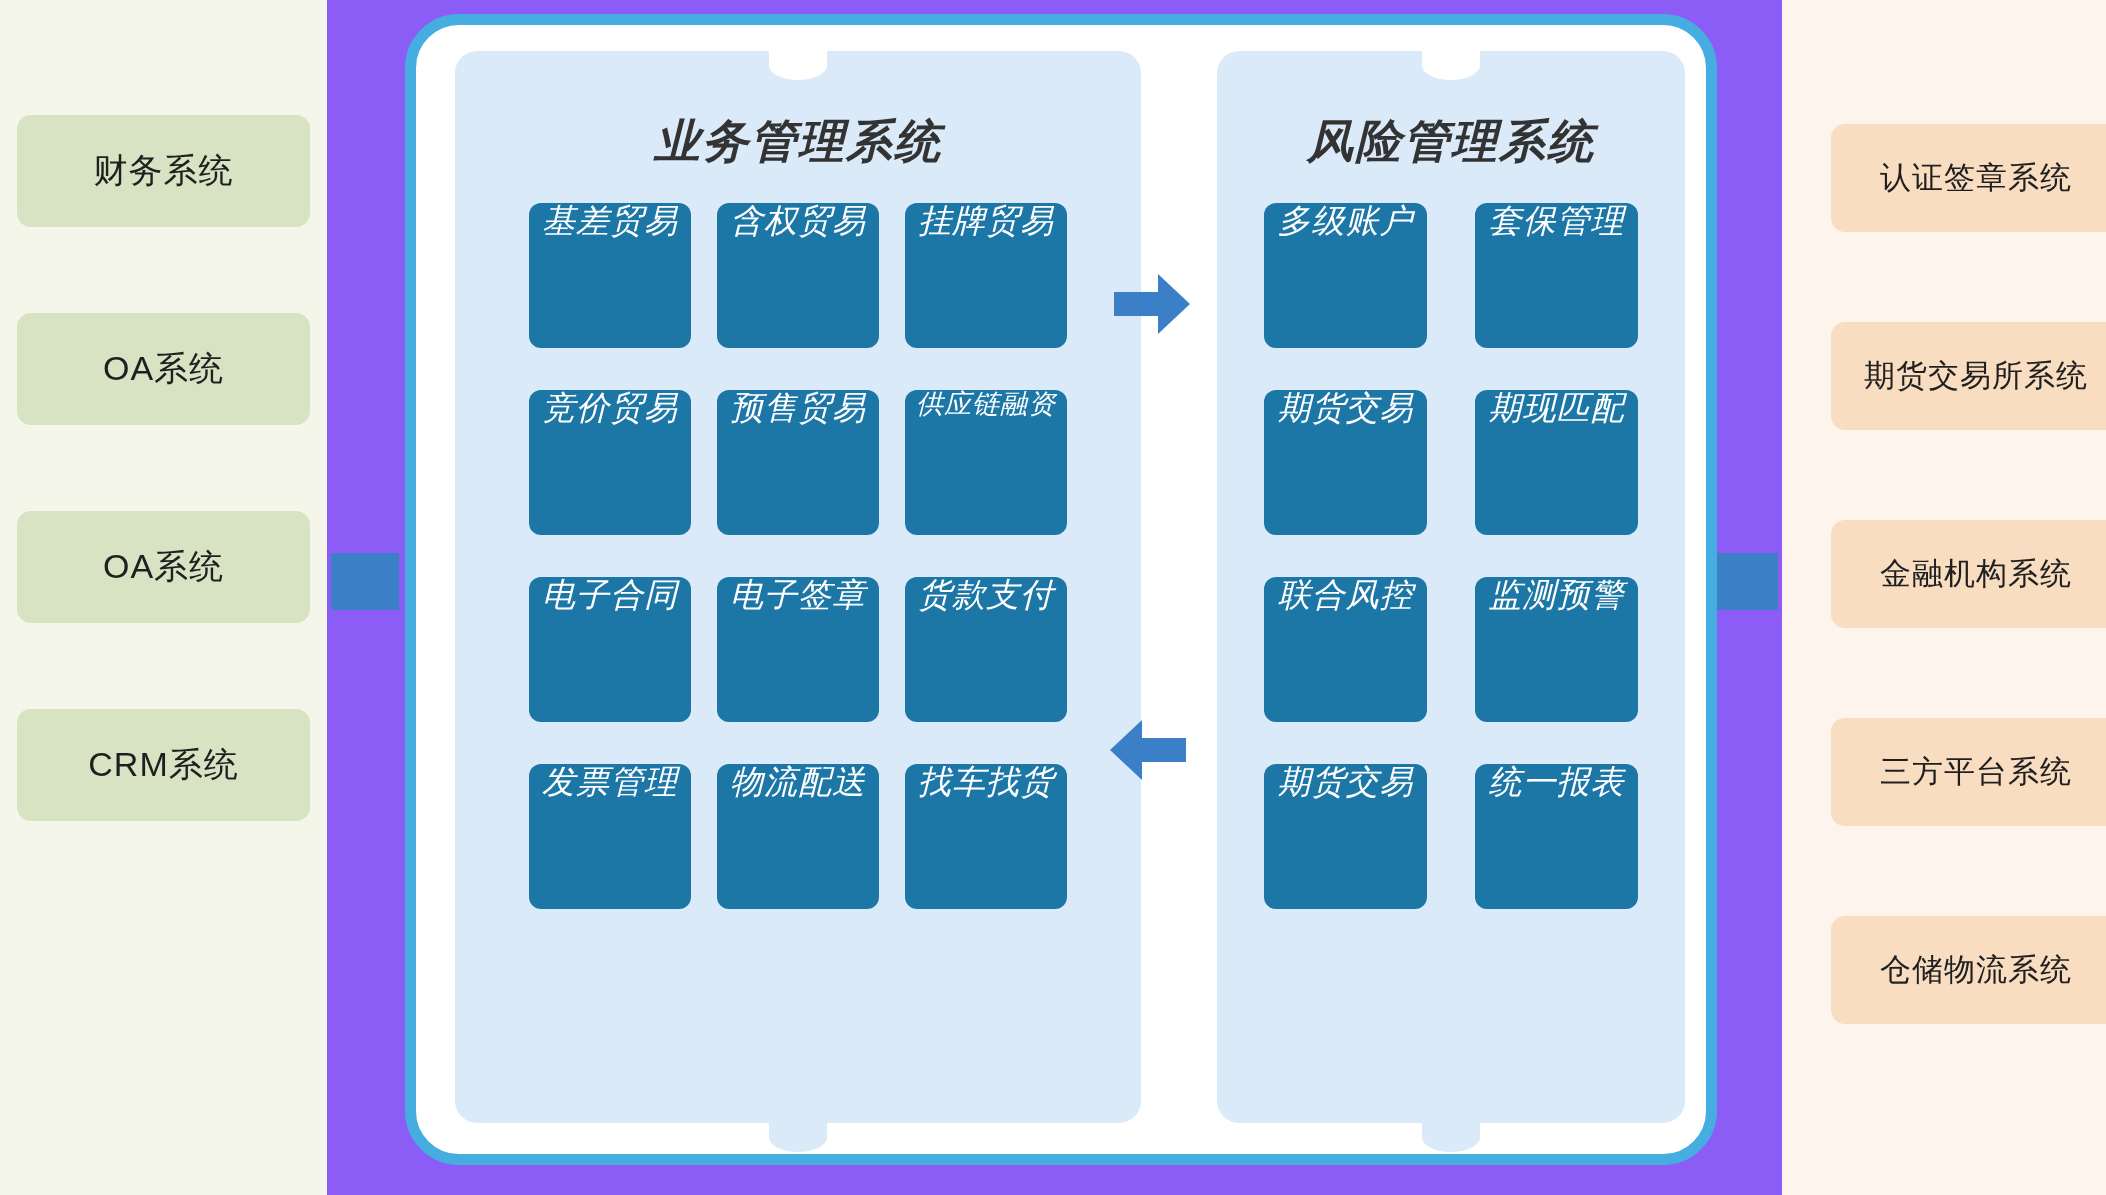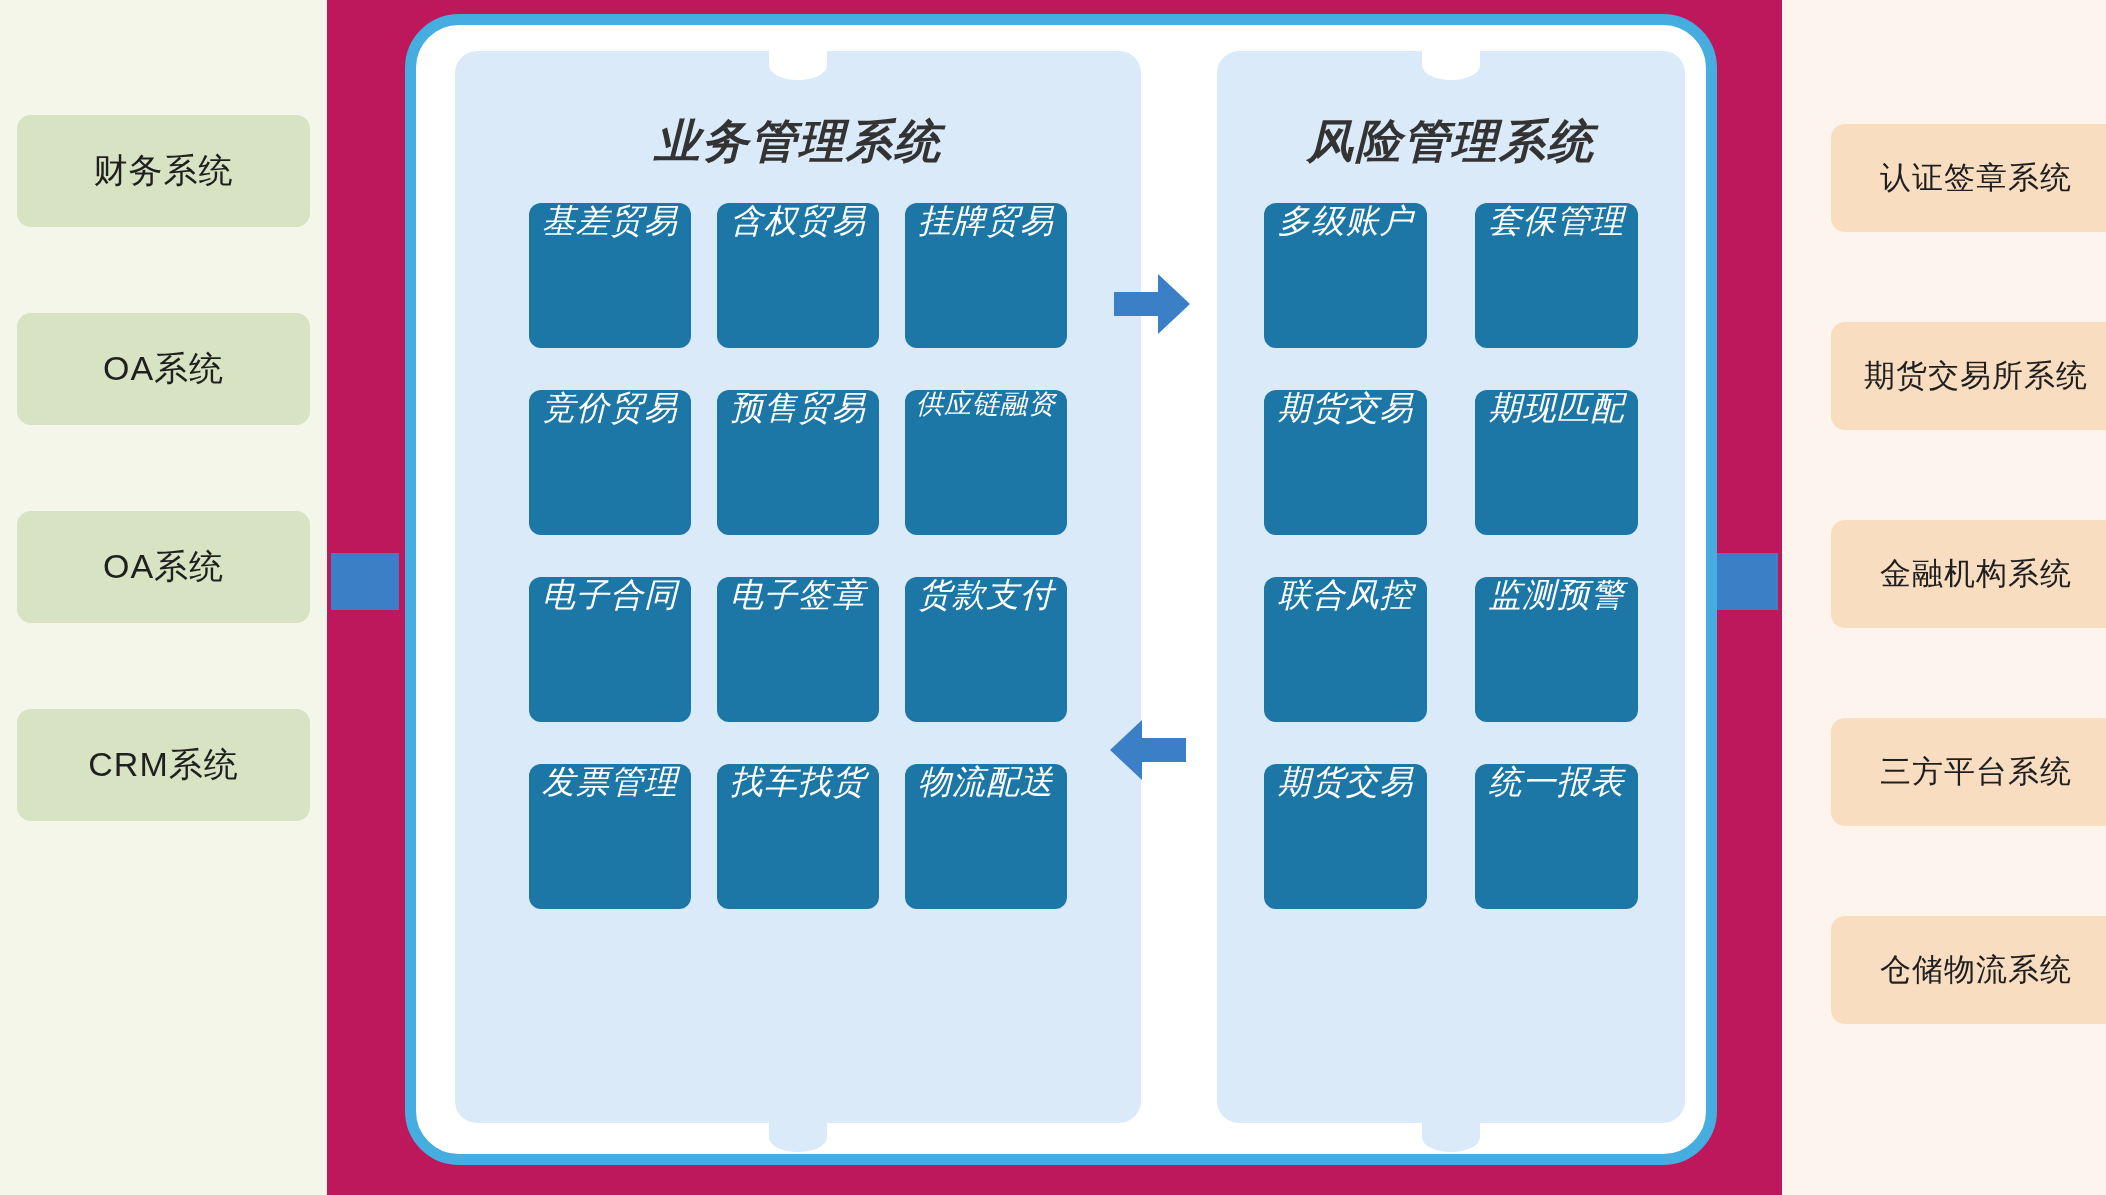--- a/index.html
+++ b/index.html
@@ -5,21 +5,21 @@
 <style>
   html, body {
     margin: 0;
     padding: 0;
     background: #ffffff;
   }
   #stage {
     position: relative;
     width: 2106px;
     height: 1195px;
-    background: #be185d;
+    background: #8b5cf6;
     font-family: "Liberation Sans", "DejaVu Sans", sans-serif;
     overflow: hidden;
   }
 
   
   .side-col {
     position: absolute;
     top: 0;
     height: 1195px;
     display: flex;
@@ -253,24 +253,24 @@
         <div class="tile">
             <span>电子签章</span>
           </div>
         <div class="tile">
             <span>货款支付</span>
           </div>
         <div class="tile">
             <span>发票管理</span>
           </div>
         <div class="tile">
+            <span>物流配送</span>
+          </div>
+        <div class="tile">
             <span>找车找货</span>
-          </div>
-        <div class="tile">
-            <span>物流配送</span>
           </div>
       </div>
     </div>
 
     <div id="panel-risk" class="panel">
       <div class="notch"></div>
       <div class="bump"></div>
       <div class="panel-title">风险管理系统</div>
       <div id="grid-risk" class="tile-grid">
         <div class="tile">

